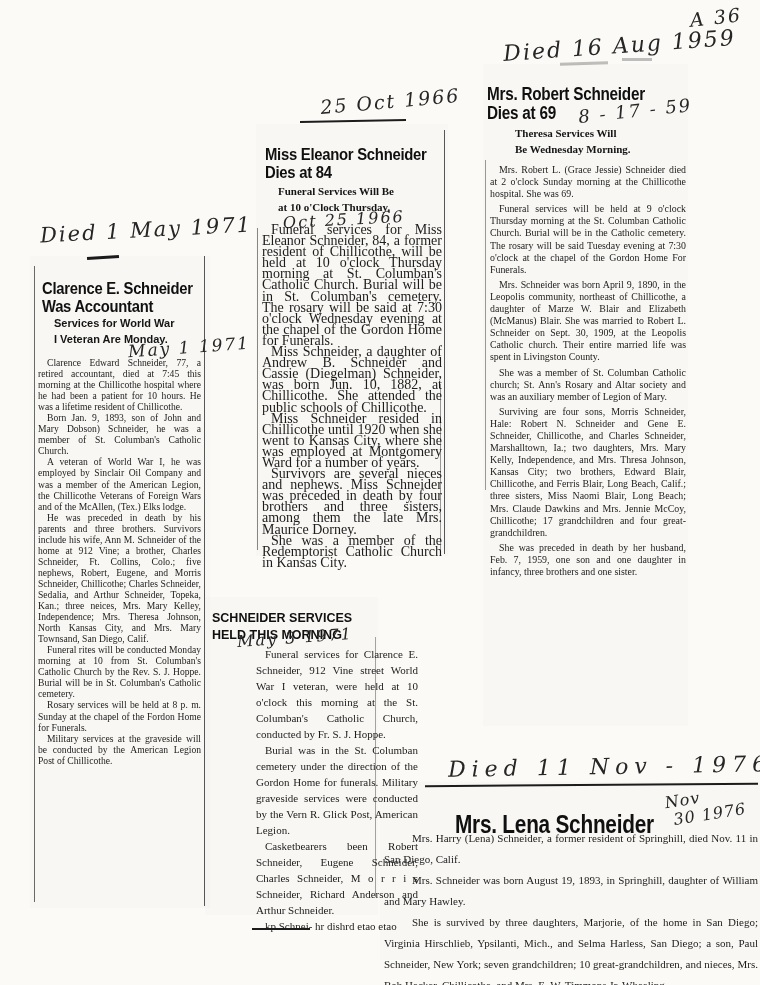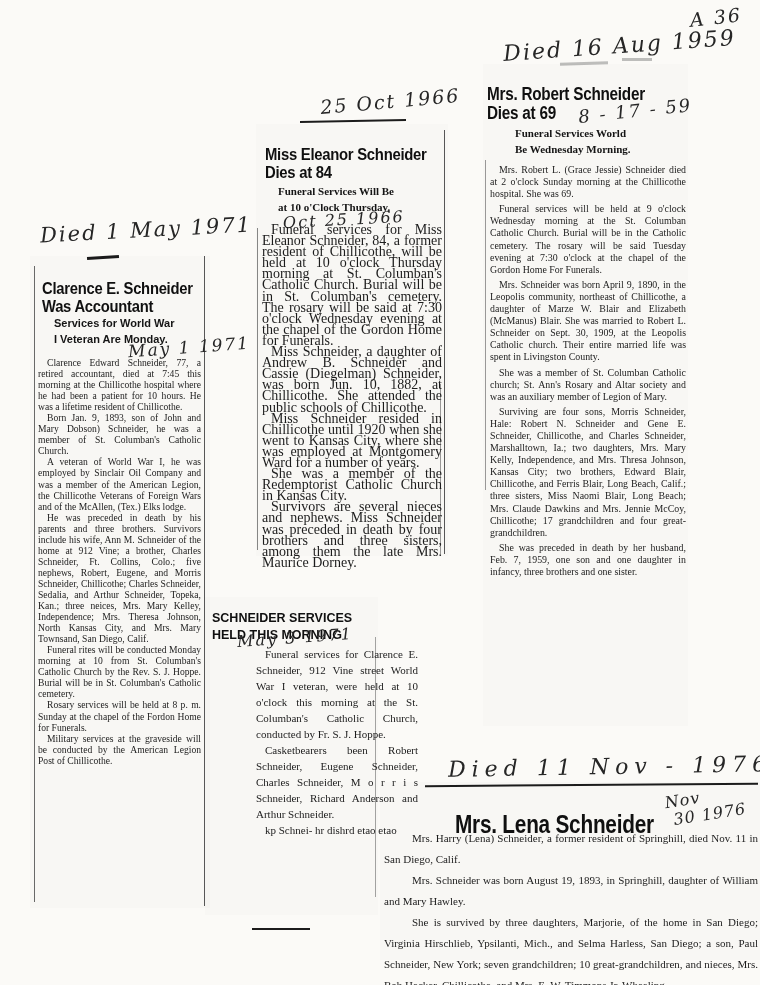--- a/index.html
+++ b/index.html
@@ -122,58 +122,59 @@
     <span style="display:block">Dies at 84</span>
   </h2>
   <div class="subhead c2-sub">
     <span style="display:block">Funeral Services Will Be</span>
     <span style="display:block">at 10 o'Clock Thursday.</span>
   </div>
   <div class="bodytext c2-body c2-text">
     <p>Funeral services for Miss Eleanor Schneider, 84, a former resident of Chillicothe, will be held at 10 o'clock Thursday morning at St. Columban's Catholic Church. Burial will be in St. Columban's cemetery. The rosary will be said at 7:30 o'clock Wednesday evening at the chapel of the Gordon Home for Funerals.</p>
     <p>Miss Schneider, a daughter of Andrew B. Schneider and Cassie (Diegelman) Schneider, was born Jun. 10, 1882, at Chillicothe. She attended the public schools of Chillicothe.</p>
     <p>Miss Schneider resided in Chillicothe until 1920 when she went to Kansas City, where she was employed at Montgomery Ward for a number of years.</p>
+    <p>Survivors are several nieces and nephews. Miss Schneider was preceded in death by four brothers and three sisters, among them the late Mrs. Maurice Dorney.</p>
     <p>She was a member of the Redemptorist Catholic Church in Kansas City.</p>
-    <p>Survivors are several nieces and nephews. Miss Schneider was preceded in death by four brothers and three sisters, among them the late Mrs. Maurice Dorney.</p>
   </div>
 </section>
 <div class="hw hw-c2-ow">Oct 25 1966</div>
 
 <section class="clip c3">
   <div class="rule-v" style="left:170px;top:40px;height:260px;opacity:.45;"></div>
   <h2 class="head c3-head">
     <span style="display:block">SCHNEIDER SERVICES</span>
     <span style="display:block">HELD THIS MORNING</span>
   </h2>
   <div class="bodytext c3-body c3-text">
     <p>Funeral services for Clarence E. Schneider, 912 Vine street World War I veteran, were held at 10 o'clock this morning at the St. Columban's Catholic Church, conducted by Fr. S. J. Hoppe.</p>
+    <p>Burial was in the St. Columban cemetery under the direction of the Gordon Home for funerals. Military graveside services were conducted by the Vern R. Glick Post, American Legion.</p>
     <p>Casketbearers been Robert Schneider, Eugene Schneider, Charles Schneider, M o r r i s Schneider, Richard Anderson and Arthur Schneider.</p>
     <p>kp Schnei- hr dishrd etao etao</p>
   </div>
 </section>
 <div class="hw hw-c3-ow">May 3 1971</div>
 <div class="rule-h" style="left:252px;top:928px;width:58px;"></div>
 
 <div class="hw hw-c4-note">Died 16 Aug 1959</div>
 <div class="smudge" style="left:560px;top:62px;width:48px;height:3px;transform:rotate(-2deg);"></div>
 <div class="smudge" style="left:622px;top:58px;width:30px;height:3px;"></div>
 
 <section class="clip c4">
   <div class="rule-v" style="left:2px;top:96px;height:330px;opacity:.5;"></div>
   <h2 class="head c4-head">
     <span style="display:block">Mrs. Robert Schneider</span>
     <span style="display:block">Dies at 69</span>
   </h2>
   <div class="subhead c4-sub">
-    <span style="display:block">Funeral Services World</span>
+    <span style="display:block">Theresa Services Will</span>
     <span style="display:block">Be Wednesday Morning.</span>
   </div>
   <div class="bodytext c4-body c4-text">
     <p>Mrs. Robert L. (Grace Jessie) Schneider died at 2 o'clock Sunday morning at the Chillicothe hospital. She was 69.</p>
-    <p>Funeral services will be held at 9 o'clock Wednesday morning at the St. Columban Catholic Church. Burial will be in the Catholic cemetery. The rosary will be said Tuesday evening at 7:30 o'clock at the chapel of the Gordon Home For Funerals.</p>
+    <p>Funeral services will be held at 9 o'clock Thursday morning at the St. Columban Catholic Church. Burial will be in the Catholic cemetery. The rosary will be said Tuesday evening at 7:30 o'clock at the chapel of the Gordon Home For Funerals.</p>
     <p>Mrs. Schneider was born April 9, 1890, in the Leopolis community, northeast of Chillicothe, a daughter of Marze W. Blair and Elizabeth (McManus) Blair. She was married to Robert L. Schneider on Sept. 30, 1909, at the Leopolis Catholic church. Their entire married life was spent in Livingston County.</p>
     <p>She was a member of St. Columban Catholic church; St. Ann's Rosary and Altar society and was an auxiliary member of Legion of Mary.</p>
     <p>Surviving are four sons, Morris Schneider, Hale: Robert N. Schneider and Gene E. Schneider, Chillicothe, and Charles Schneider, Marshalltown, Ia.; two daughters, Mrs. Mary Kelly, Independence, and Mrs. Thresa Johnson, Kansas City; two brothers, Edward Blair, Chillicothe, and Ferris Blair, Long Beach, Calif.; three sisters, Miss Naomi Blair, Long Beach; Mrs. Claude Dawkins and Mrs. Jennie McCoy, Chillicothe; 17 grandchildren and four great-grandchildren.</p>
     <p>She was preceded in death by her husband, Feb. 7, 1959, one son and one daughter in infancy, three brothers and one sister.</p>
   </div>
 </section>
 <div class="hw hw-c4-ow">8 - 17 - 59</div>
 
 <div class="hw hw-c5-note">Died 11 Nov - 1976</div>
 

